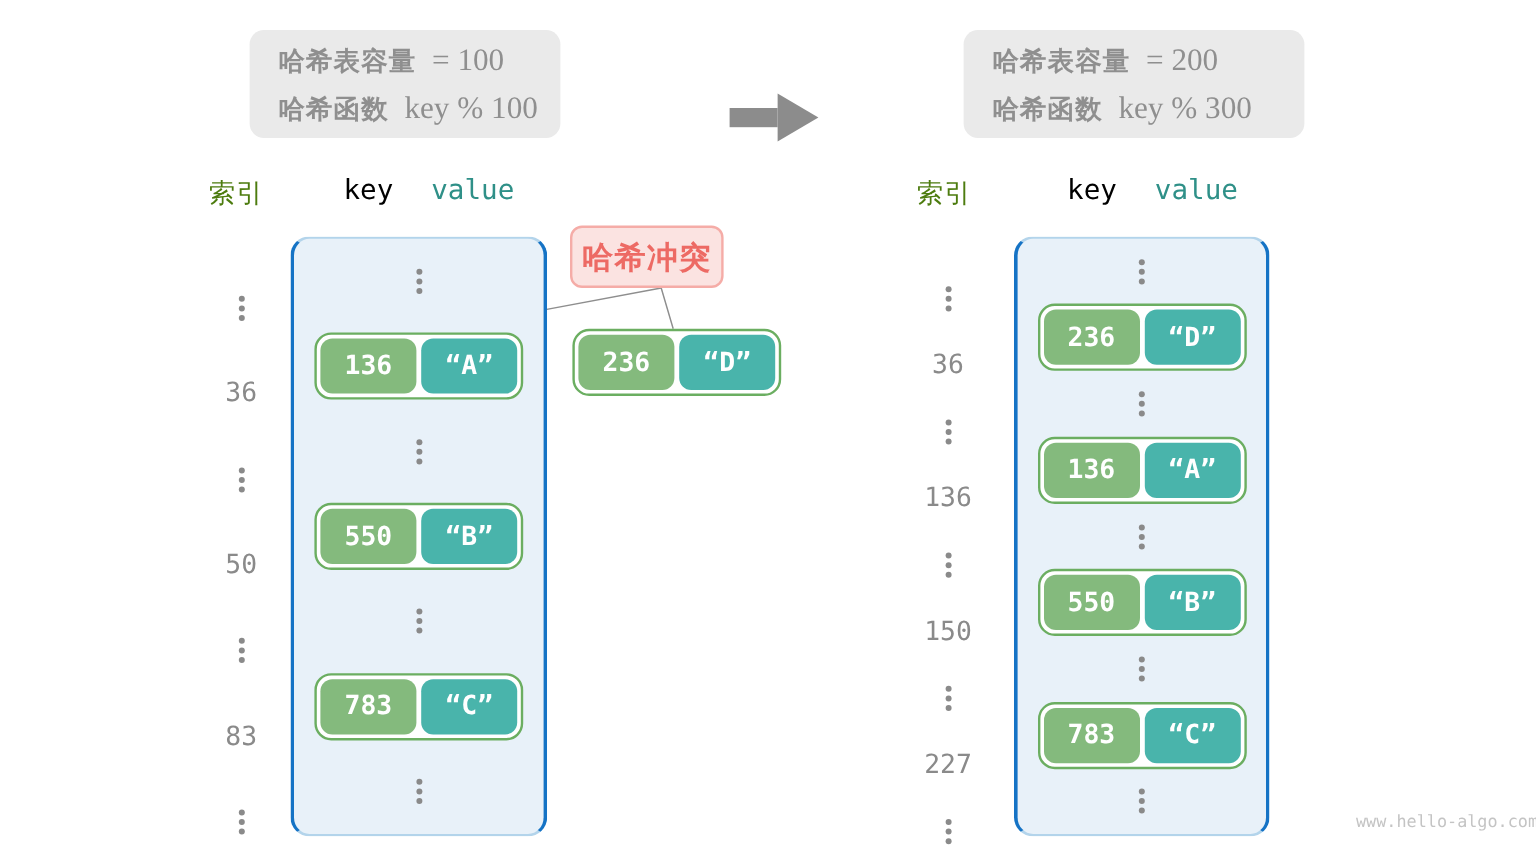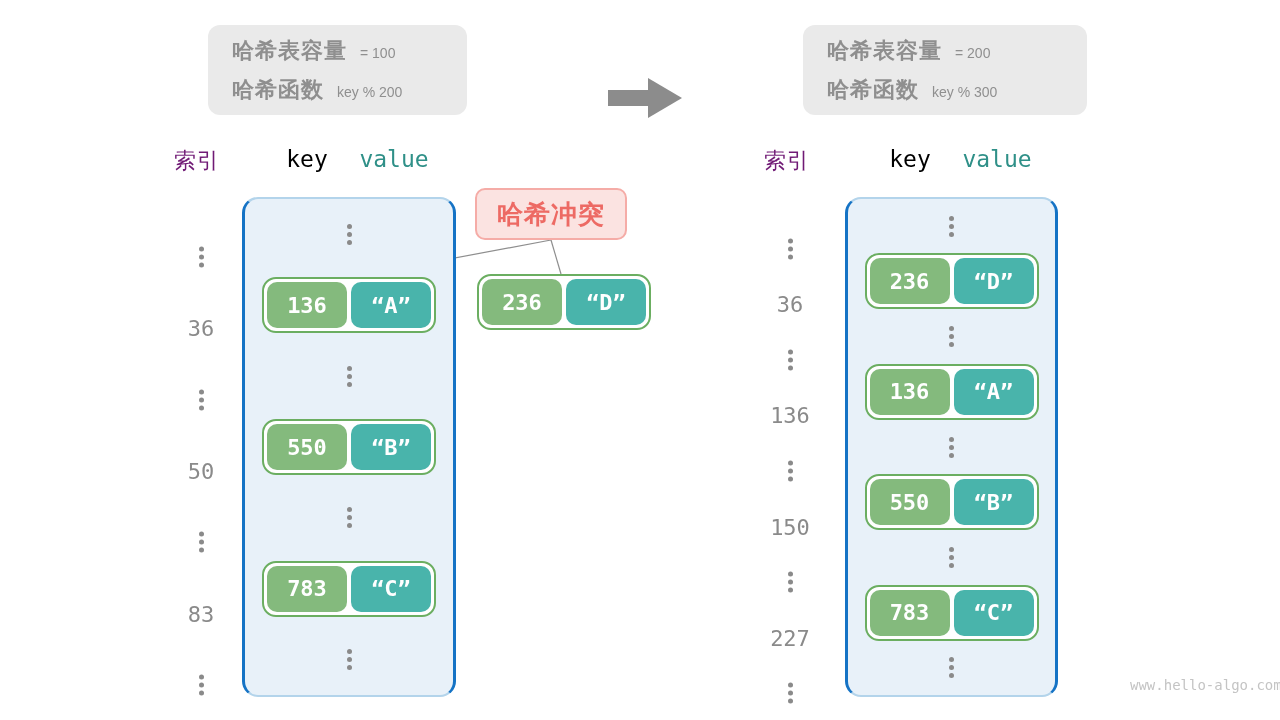--- a/index.html
+++ b/index.html
@@ -16,37 +16,37 @@
   
   .graybox {
     position:absolute; background:#EAEAEA; border-radius:12px;
     display:flex; flex-direction:column; justify-content:center; gap:9px;
     padding-left:24px; box-sizing:border-box; color:#8F8F8F;
   }
   .gb-left  { left:208px; top:25px; width:259px; height:90px; }
   .gb-right { left:803px; top:25px; width:284px; height:90px; }
   .graybox .boxline { display:flex; align-items:baseline; white-space:nowrap; }
   .graybox .cjk  { font-weight:700; font-size:22px; letter-spacing:1px; }
-  .graybox .mono { font-family:Liberation Sans, sans-serif;
-                   font-size:14px; font-weight:500; margin-left:13px; }
+  .graybox .mono { font-family:Liberation Serif, serif;
+                   font-size:26px; font-weight:500; margin-left:13px; }
 
   
   .main-title {
     position:absolute; left:533px; top:31px; width:220px; text-align:center;
     font-size:24px; font-weight:700; color:#1F1F1F; white-space:nowrap;
   }
   .arrow { position:absolute; left:608px; top:78px; width:74px; height:40px;
            display:flex; align-items:center; }
   .arrow .stem { width:40px; height:16px; background:#8C8C8C; }
   .arrow .head { width:0; height:0; border-top:20px solid transparent;
                  border-bottom:20px solid transparent; border-left:34px solid #8C8C8C; }
 
   
   .colhdr { position:absolute; top:146px; width:70px; text-align:center; white-space:nowrap; }
-  .hdr-idx { color:#701a75; font-size:22px; font-weight:500; letter-spacing:1px; }
+  .hdr-idx { color:#4d7c0f; font-size:22px; font-weight:500; letter-spacing:1px; }
   .hdr-key { color:#000000; font-family:"DejaVu Sans Mono","Liberation Mono",monospace;
              font-size:23px; font-weight:500; }
   .hdr-val { color:#2F9088; font-family:"DejaVu Sans Mono","Liberation Mono",monospace;
              font-size:23px; font-weight:500; }
 
   
   .tablebox {
     position:absolute; top:197px; height:500px; box-sizing:border-box;
     background:#E8F1F9;
     border-left:3px solid #1573C5; border-right:3px solid #1573C5;
@@ -82,21 +82,21 @@
     position:absolute; width:62px; display:flex; justify-content:center;
     transform:translateY(-50%);
     font-family:"DejaVu Sans Mono","Liberation Mono",monospace;
     font-size:22px; color:#8A8A8A; white-space:nowrap;margin-top:24px;
   }
   .idx-left  { left:170px; }
   .idx-right { left:759px; }
 
   
   .badge {
-    position:absolute; left:475px; top:188px; width:152px; height:52px;
+    position:absolute; left:475px; top:188px; width:128px; height:52px;
     background:#FBE3E1; border:2px solid #F5ACA7; border-radius:10px;
     box-sizing:border-box; display:flex; align-items:center; justify-content:center;
     font-size:26px; font-weight:700; color:#ED6A64; letter-spacing:1px;
   }
 
   
   .ext-pair { position:absolute; left:477px; top:302px; transform:translateY(-50%); }
 
   .watermark {
     position:absolute; left:1130px; top:677px;
@@ -114,21 +114,21 @@
     <line x1="551" y1="240" x2="561" y2="274" stroke="#8E8E8E" stroke-width="1.2"></line>
   </svg>
 
   <div class="graybox gb-left">
     <div class="boxline">
       <span class="cjk">哈希表容量</span>
       <span class="mono">= 100</span>
     </div>
     <div class="boxline">
       <span class="cjk">哈希函数</span>
-      <span class="mono">key % 200</span>
+      <span class="mono">key % 100</span>
     </div>
   </div>
 
   <div class="arrow">
     <div class="stem"></div>
     <div class="head"></div>
   </div>
 
   <div class="graybox gb-right">
     <div class="boxline">

